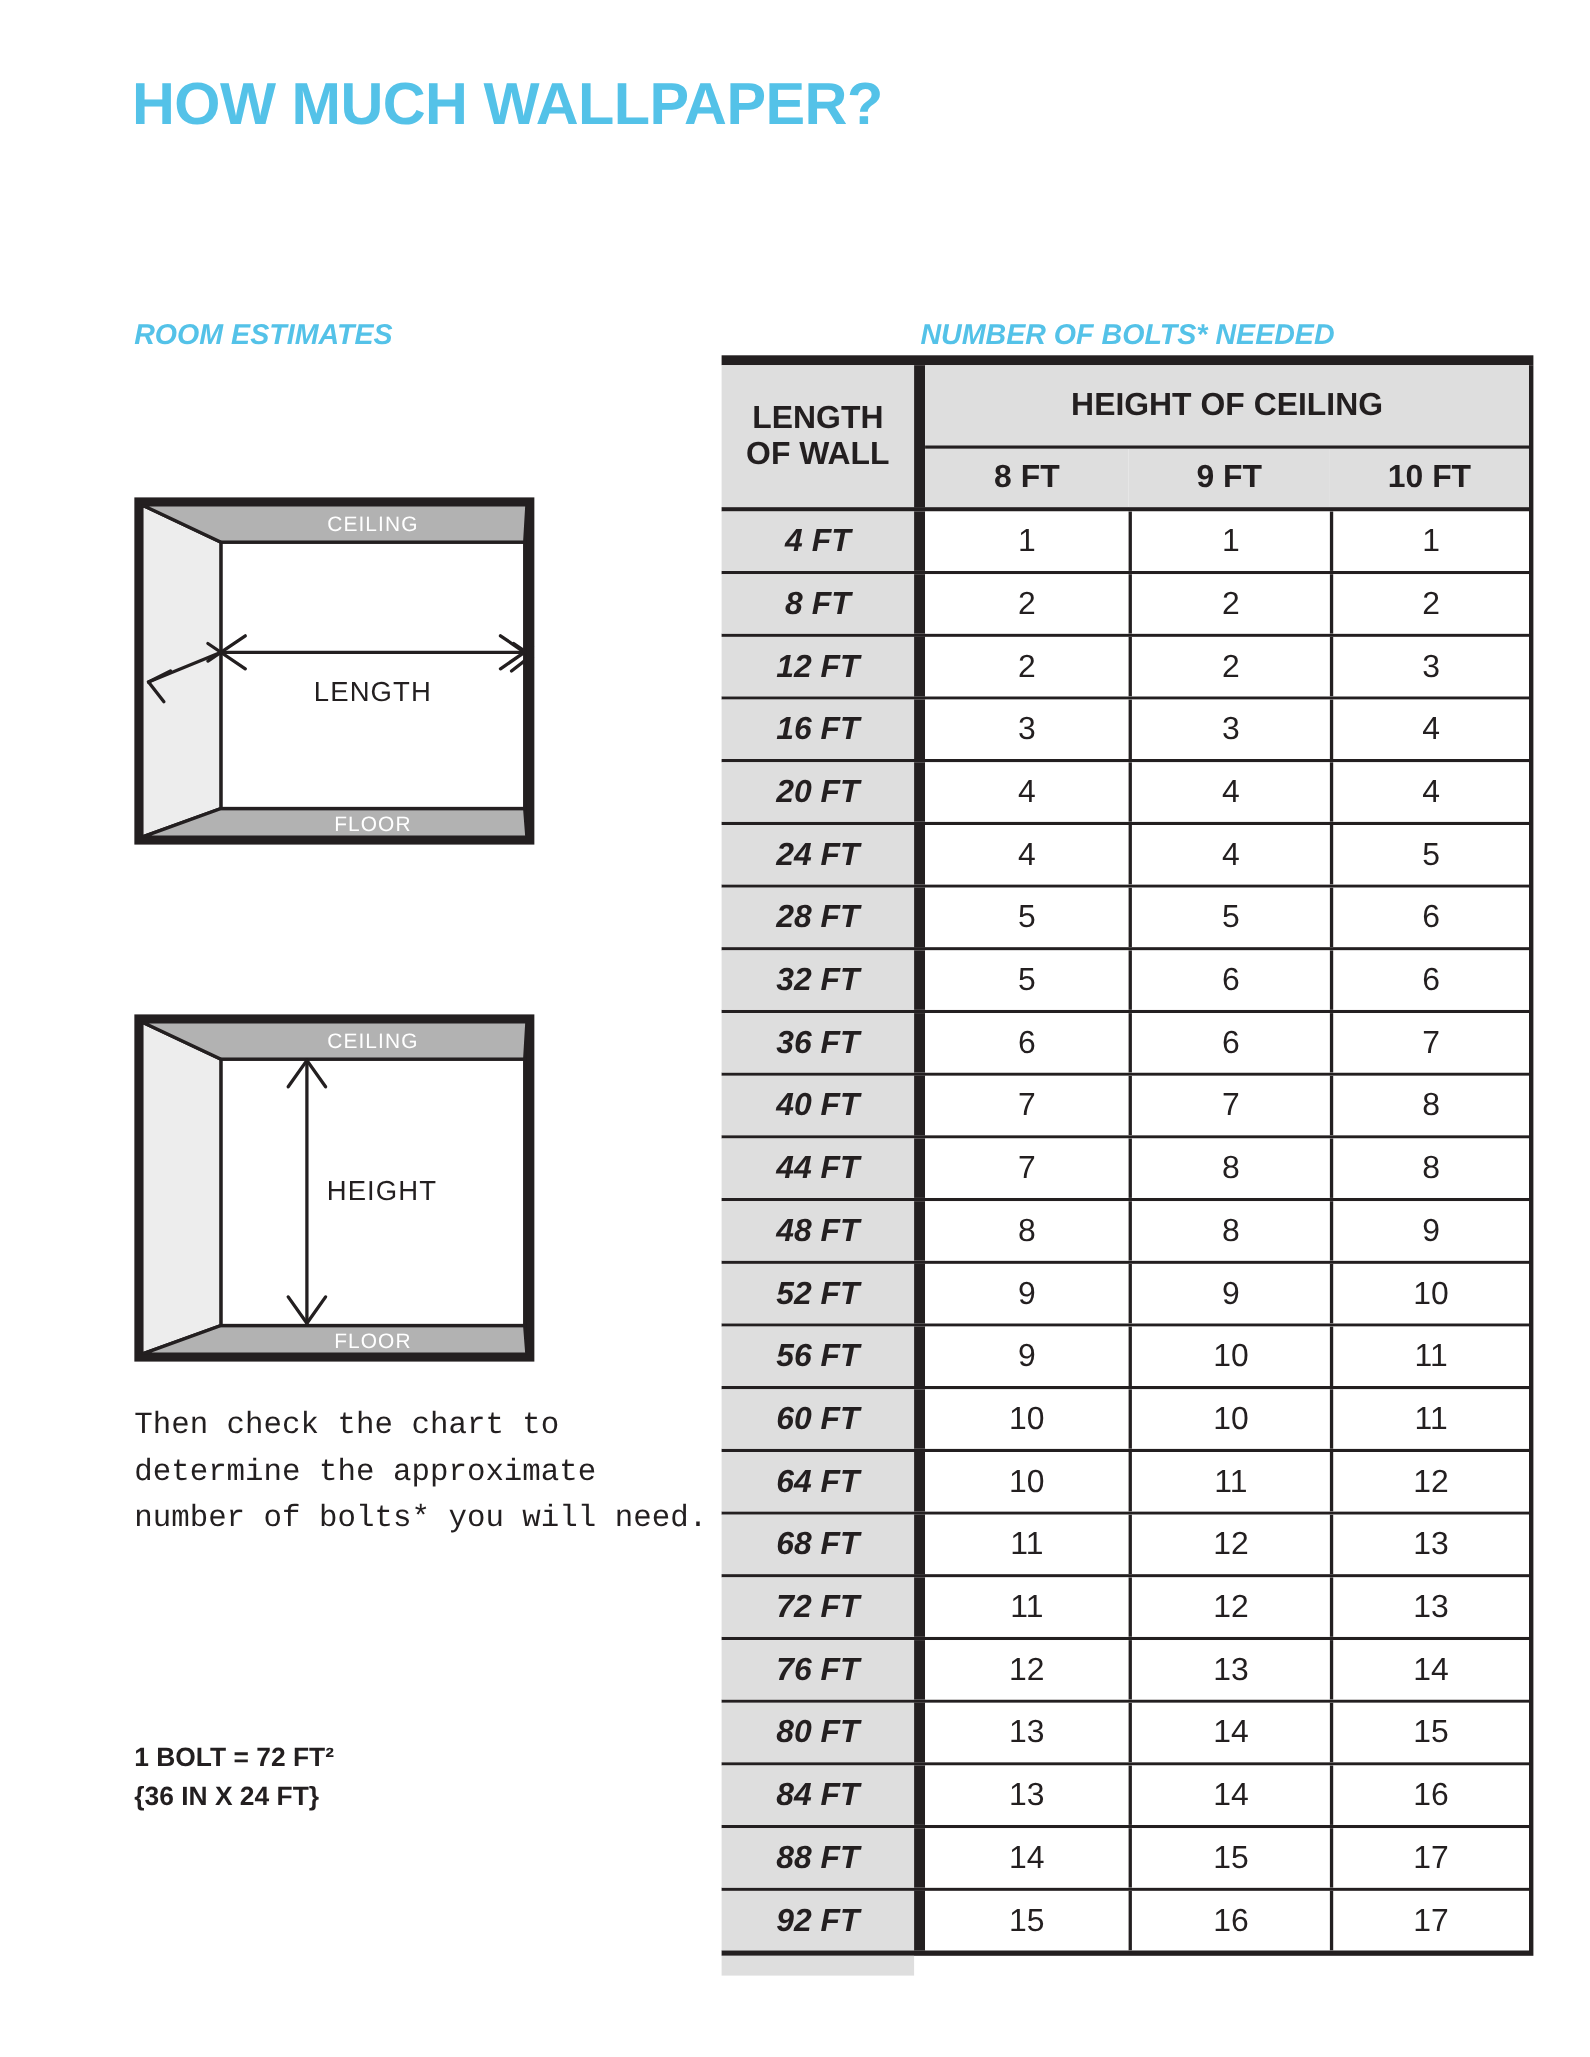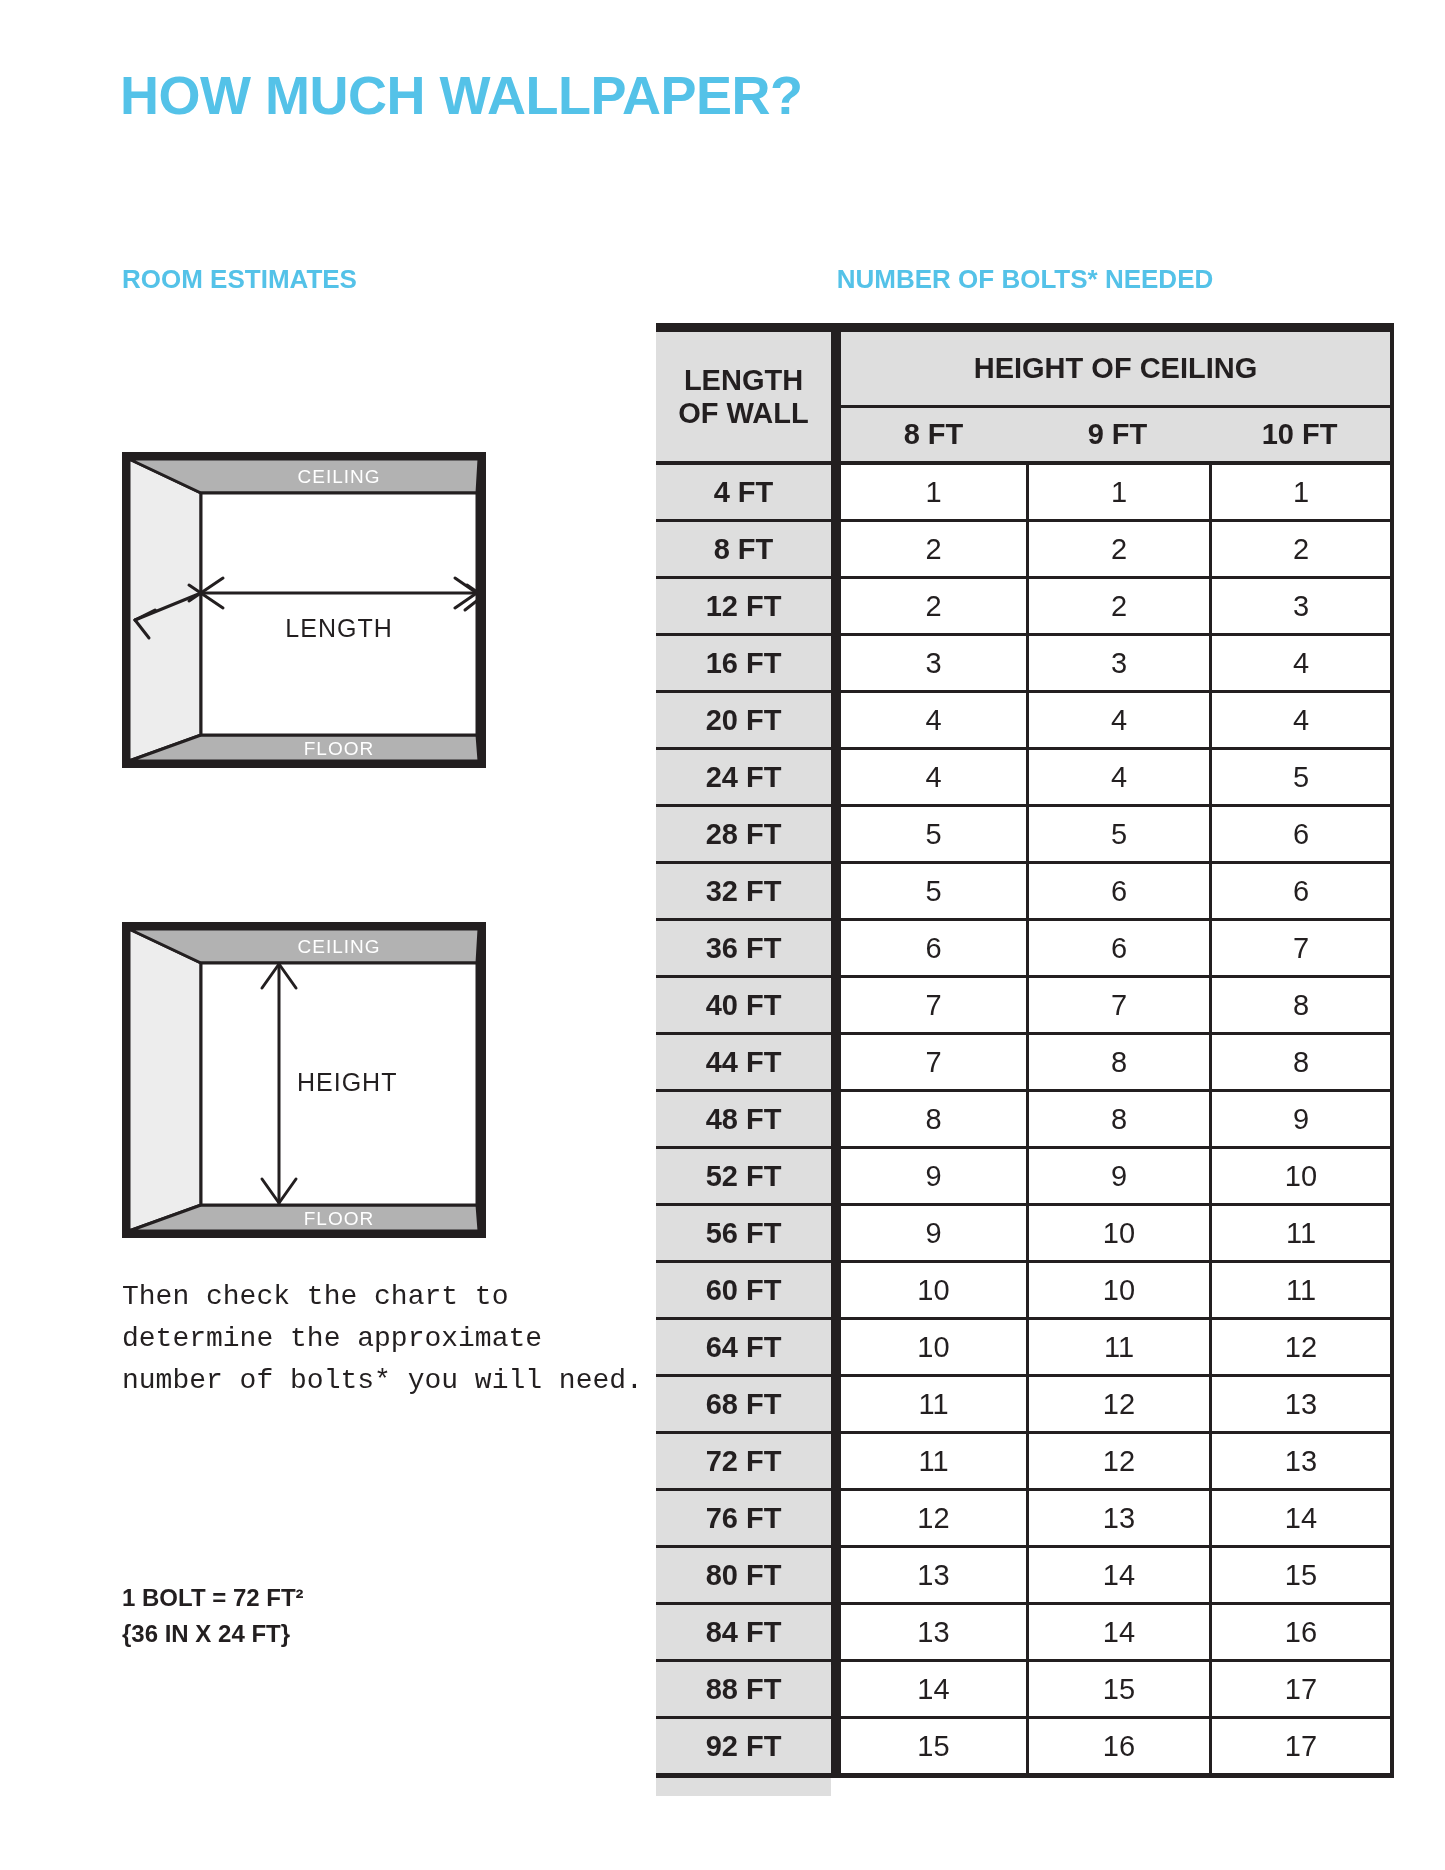--- a/index.html
+++ b/index.html
@@ -14,21 +14,21 @@
     position:relative;width:1445px;height:1870px;background:#ffffff;
     font-family:"Liberation Sans","DejaVu Sans",sans-serif;color:var(--ink);
     overflow:hidden;
     margin-left:34px;
   }
   #page-title{
     position:absolute;left:86px;top:64px;margin:0;
     font-size:54px;font-weight:bold;color:var(--accent);letter-spacing:-0.5px;white-space:nowrap;
   }
   .sec-heading{
-    position:absolute;top:264px;font-size:26px;font-weight:bold;color:var(--accent);white-space:nowrap;
+    position:absolute;top:289px;font-size:26px;font-weight:bold;color:var(--accent);white-space:nowrap;font-style:italic;
   }
   #room-estimates-heading{left:88px;}
   #bolts-needed-heading{left:622px;width:738px;text-align:center;}
   .para{position:absolute;left:88px;font-size:28px;line-height:42px;color:var(--ink);}
   .para.bold{font-weight:bold;line-height:36px;}
   #step1{top:338px;}
   #step2{top:806px;}
   #step3{top:1276px;font-family:Liberation Mono, monospace;}
   #footnote{top:1480px;}
   #footnote .indent{padding-left:21px;}
@@ -56,21 +56,21 @@
   .divider-cell{background:var(--ink);}
   .hleft{grid-row:1/3;grid-column:1;flex-direction:column;font-weight:bold;font-size:29px;line-height:33px;text-align:center;}
   .hdiv{grid-row:1/3;grid-column:2;}
   .hgroup{grid-column:3/6;grid-row:1;font-weight:bold;font-size:29px;border-bottom:3px solid var(--ink);box-sizing:border-box;}
   .hsub{grid-row:2;font-weight:bold;font-size:29px;}
   .trow{
     display:grid;grid-template-columns:175px 10px 185px 183px 181px;
     height:57px;border-bottom:3px solid var(--ink);box-sizing:border-box;
   }
   .trow:last-child{height:59px;border-bottom-width:5px;}
-  .label-cell{font-weight:bold;font-size:29px;}
+  .label-cell{font-weight:bold;font-size:29px;font-style:italic;}
   .value-cell{background:#fff;font-size:29px;}
   .value-cell.with-left{border-left:3px solid var(--ink);}
   .stub{width:175px;height:18px;background:var(--gray-cell);}
 </style>
 </head>
 <body>
 
 <div id="canvas">
 
   <h1 id="page-title">HOW MUCH WALLPAPER?</h1>

